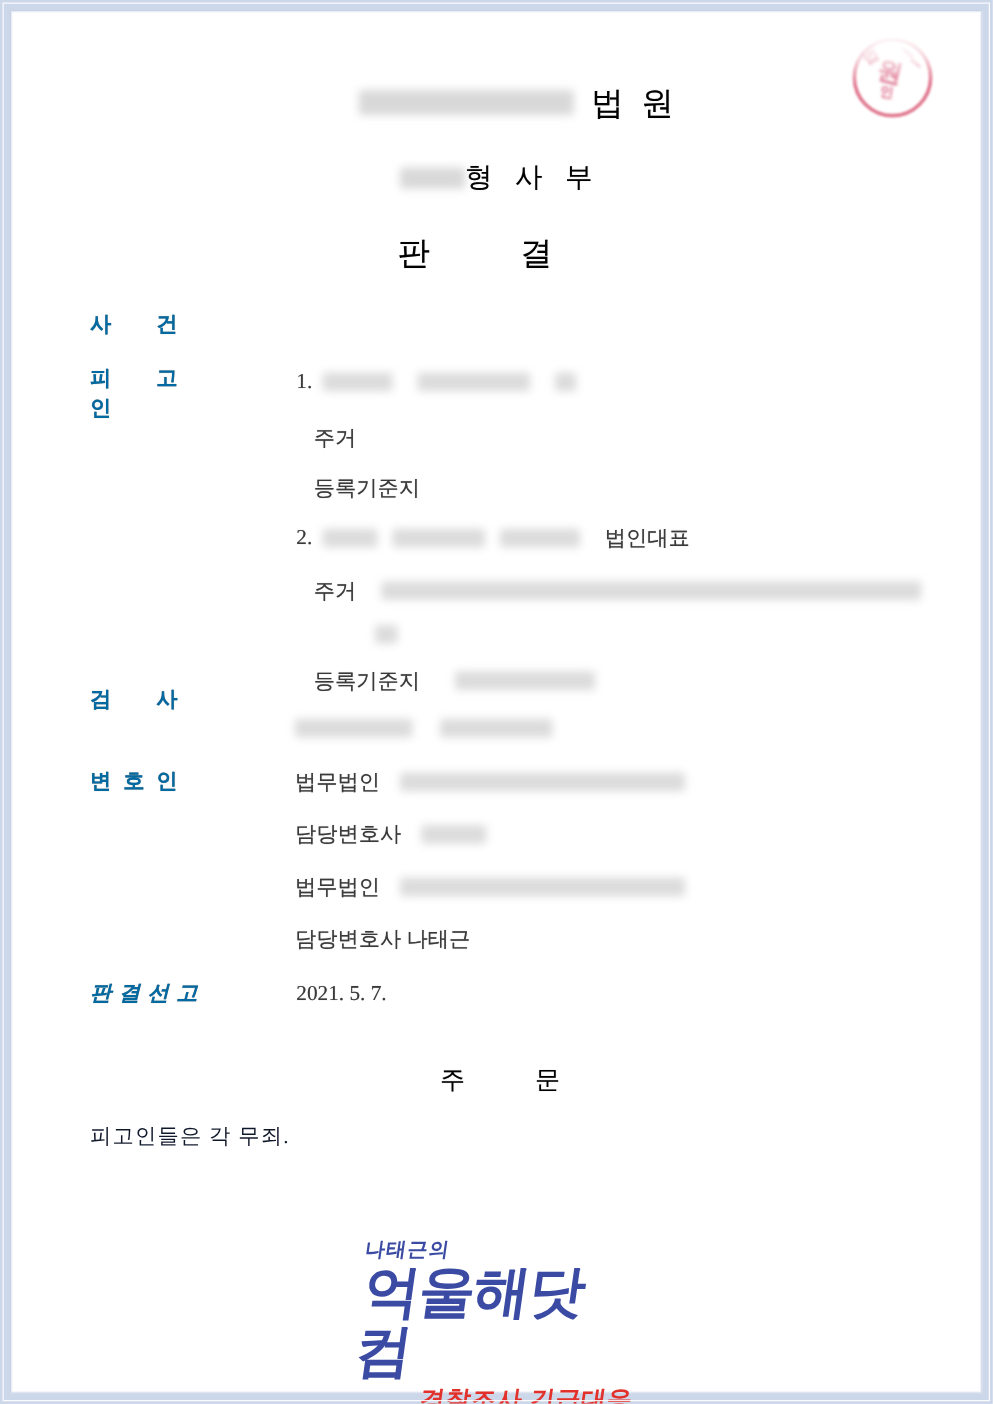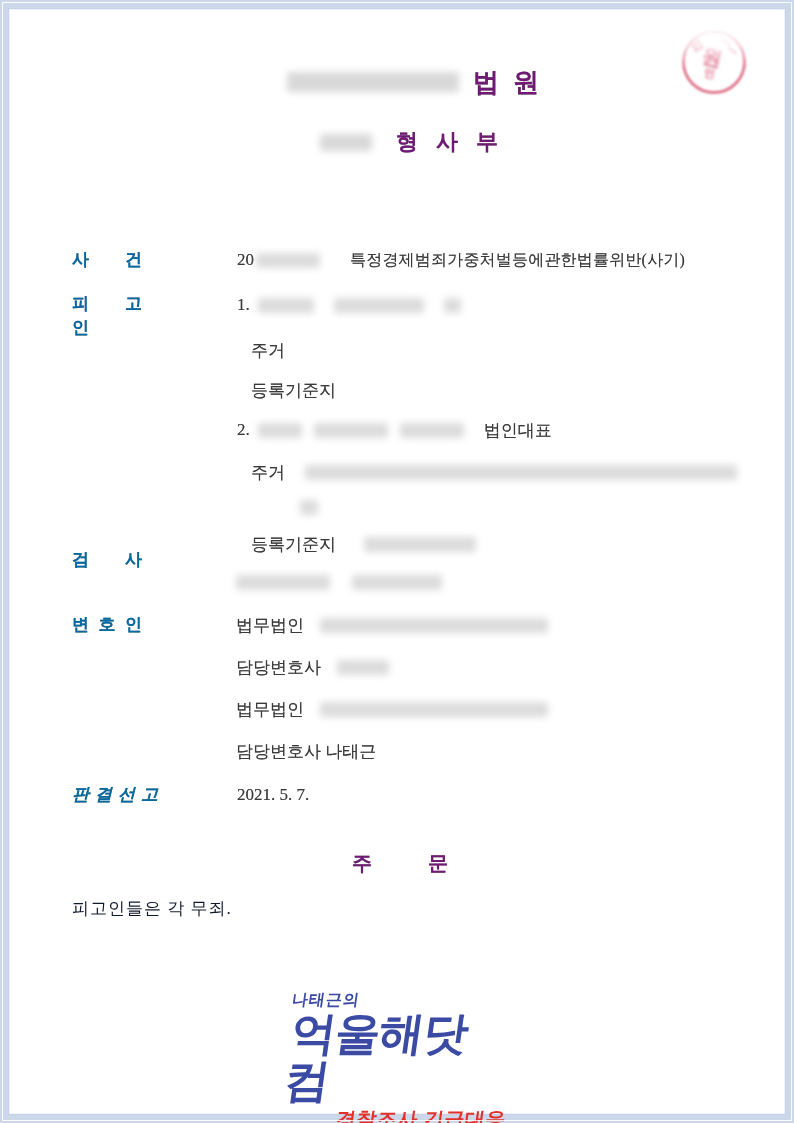--- a/index.html
+++ b/index.html
@@ -8,21 +8,21 @@
   .scan::before{content:"";position:absolute;inset:2px;border:1px solid rgba(255,255,255,.9);pointer-events:none;z-index:5;}
   .paper{position:absolute;left:8px;top:8px;right:8px;bottom:8px;background:#ffffff;
          border:1px solid #c8d2e6;box-shadow:inset 0 0 0 1px #f0f3f9;}
   .abs{position:absolute;}
   .row{position:absolute;display:flex;align-items:center;height:24px;font-size:17px;color:#3a3a3a;}
   .soft{text-shadow:0 0 .6px rgba(70,70,70,.65);}
   .jlabel{position:absolute;left:72px;width:70px;font-size:17px;color:#0369a1;
           text-align:justify;text-align-last:justify;font-weight:bold;font-weight:600;height:24px;line-height:24px;}
   .redact{display:inline-block;background:#bfbfbf;opacity:.55;filter:blur(3.5px);border-radius:2px;height:15px;}
   .redact.big{height:20px;opacity:.6;}
-  .hdr{font-weight:bold;color:#701a75;}
+  .hdr{font-weight:normal;color:#000000;}
   
   .stamp{position:absolute;left:678px;top:26px;width:72px;height:72px;
          -webkit-mask-image:linear-gradient(178deg,rgba(0,0,0,0) 2%,rgba(0,0,0,.25) 28%,rgba(0,0,0,.9) 58%);
          mask-image:linear-gradient(178deg,rgba(0,0,0,0) 2%,rgba(0,0,0,.25) 28%,rgba(0,0,0,.9) 58%);}
   .stamp-circle{position:absolute;inset:4px;border-radius:50%;border:3px solid rgba(214,73,104,.8);filter:blur(.8px);}
   .stamp-glyph{position:absolute;color:rgba(205,45,85,.8);filter:blur(1.4px);font-weight:bold;
                font-family:"Liberation Serif",serif;}
   
   .logo{position:absolute;left:288px;top:990px;width:218px;font-family:"Liberation Sans","DejaVu Sans",sans-serif;}
   .logo-top{font-size:16px;font-weight:bold;transform:skewX(-8deg);letter-spacing:1px;margin-left:4px;}
@@ -45,30 +45,26 @@
     <span class="stamp-glyph" style="left:26px;top:40px;font-size:11px;transform:rotate(8deg);">인</span>
   </div>
 
   <div class="row" style="left:287px;top:66px;height:32px;">
     <span class="redact big" style="width:172px;"></span>
     <span class="hdr soft" style="font-size:26px;width:66px;text-align:justify;text-align-last:justify;display:inline-block;margin-left:14px;">법 원</span>
   </div>
 
   <div class="row" style="left:320px;top:128px;height:28px;">
     <span class="redact big" style="width:52px;height:17px;"></span>
-    <span class="hdr soft" style="font-size:22px;width:102px;text-align:justify;text-align-last:justify;display:inline-block;margin-left:24px;">형 사 부</span>
+    <span class="hdr soft" style="font-size:22px;width:102px;text-align:justify;text-align-last:justify;display:inline-block;margin-left:0;">형 사 부</span>
   </div>
 
+  <div class="abs hdr soft" style="left:318px;top:185px;width:124px;font-size:26px;text-align:justify;text-align-last:justify;">판 결</div>
 
   <div class="jlabel soft" style="top:248px;">사 건</div>
-  <div class="row soft" style="left:237px;top:248px;">
-    <span>20</span>
-    <span class="redact" style="width:64px;margin-left:2px;"></span>
-    <span style="margin-left:30px;font-size:16px;letter-spacing:.2px;">특정경제범죄가중처벌등에관한법률위반(사기)</span>
-  </div>
 
   <div class="jlabel soft" style="top:293px;font-family:Liberation Mono, monospace;">피 고 인</div>
   <div class="row soft" style="left:237px;top:293px;">
     <span>1.</span>
     <span class="redact" style="width:56px;margin-left:8px;"></span>
     <span class="redact" style="width:90px;margin-left:20px;"></span>
     <span class="redact" style="width:17px;margin-left:20px;"></span>
   </div>
 
   <div class="row soft" style="left:251px;top:338px;">

